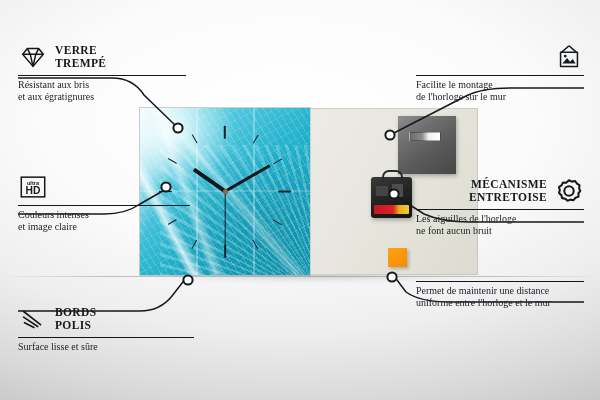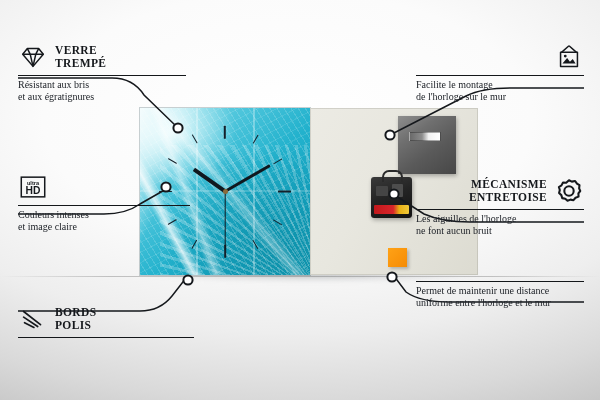--- a/index.html
+++ b/index.html
@@ -231,20 +231,21 @@
         <g stroke="#15181c" stroke-width="1.8" stroke-linecap="round">
           <path d="M6,8 L24,22"></path>
           <path d="M6,14 L21,24"></path>
           <path d="M7,20 L17,25"></path>
         </g>
       </svg>
       <div class="title">BORDS
 POLIS</div>
     </div>
     <div class="rule"></div>
+    <div class="sub">Surface lisse et sûre</div>
   </div>
 
   <div class="callout right" style="left:416px; top:42px; width:168px;">
     <div class="head">
       <svg class="ico" viewBox="0 0 32 32">
         <g fill="none" stroke="#15181c" stroke-width="1.6" stroke-linejoin="round">
           <path d="M16,4 L8,11 M16,4 L24,11"></path>
           <rect x="7" y="11" width="18" height="15"></rect>
           <path d="M9,23 L14,17 L17,21 L20,18 L23,23 Z" fill="#15181c" stroke="none"></path>
           <circle cx="12" cy="15" r="1.5" fill="#15181c" stroke="none"></circle>

